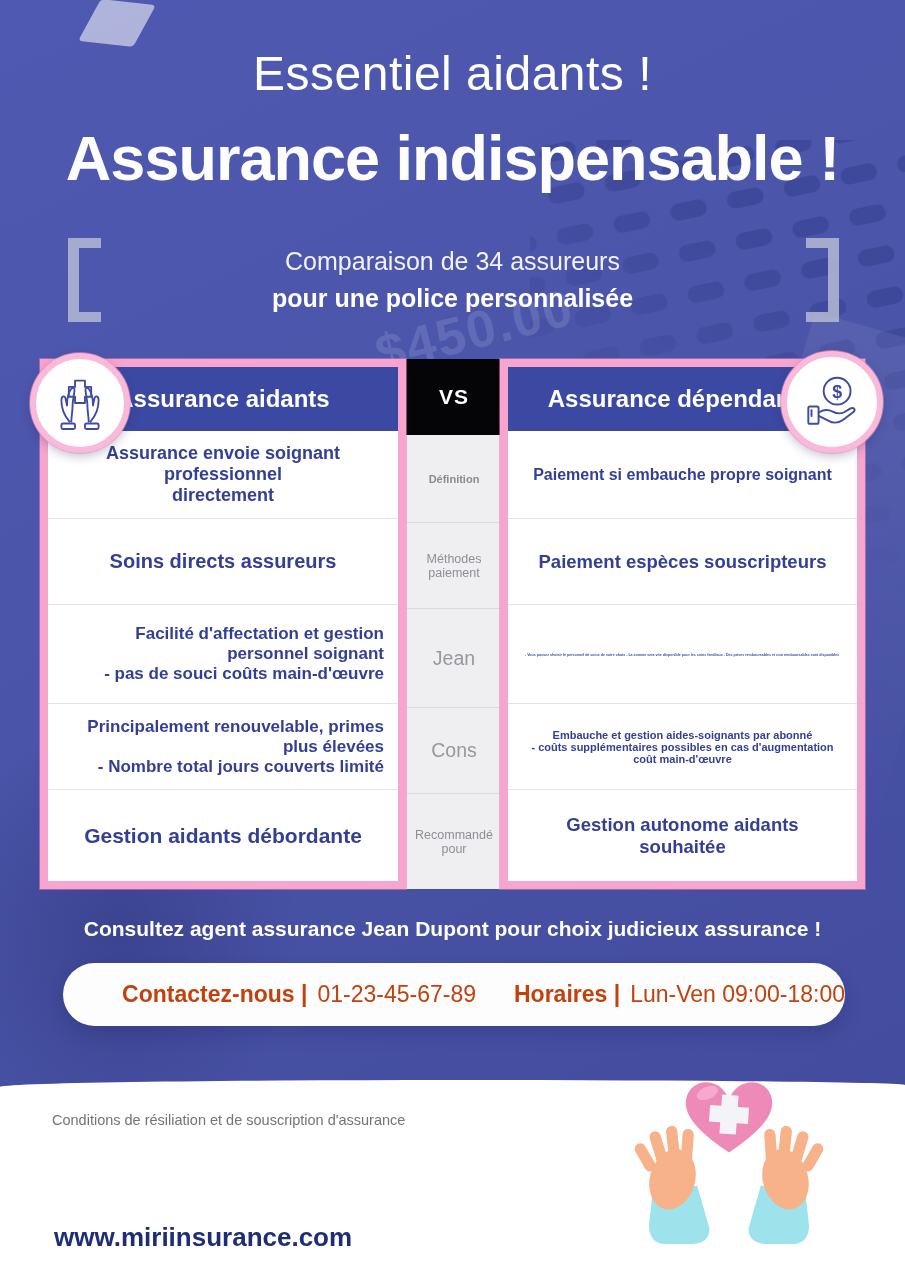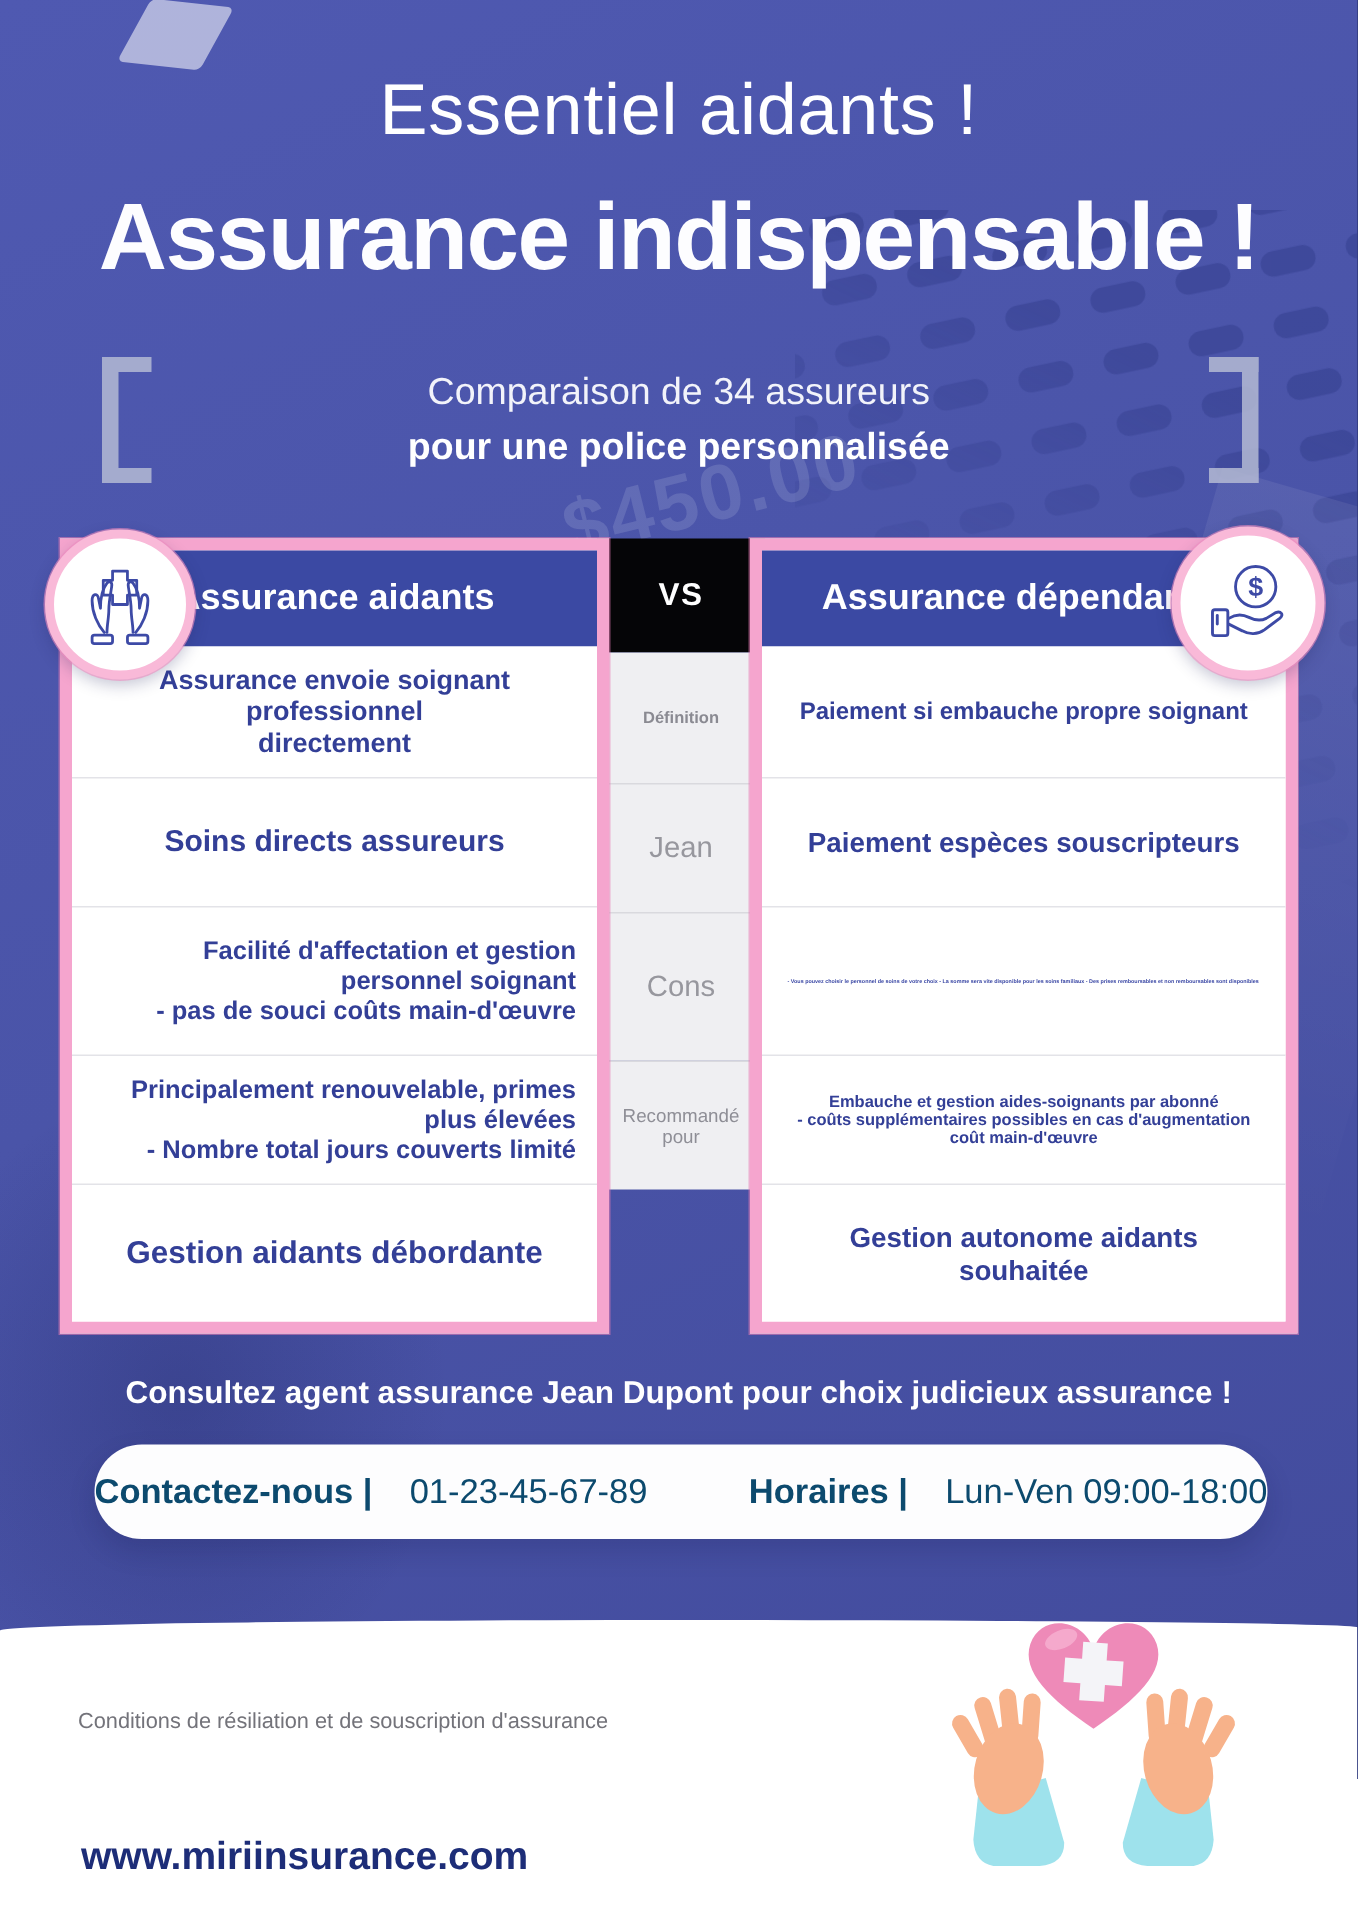--- a/index.html
+++ b/index.html
@@ -62,28 +62,28 @@
   .circle-icon{position:absolute;border-radius:50%;background:#ffffff;
     border:6px solid #f9b9d8;box-shadow:0 0 0 1px rgba(238,140,192,.6),0 4px 10px rgba(30,35,90,.25);
     display:flex;align-items:center;justify-content:center;z-index:3;}
   .ci-left{left:30px;top:353px;width:88px;height:88px;}
   .ci-right{left:781px;top:351px;width:90px;height:90px;}
   
   .advice{position:absolute;top:917px;left:0;width:100%;text-align:center;
     color:#ffffff;font-size:21px;font-weight:bold;}
   .contact-bar{position:absolute;left:63px;top:963px;width:782px;height:63px;
     background:#fdfdfe;border-radius:34px;box-shadow:0 8px 18px rgba(15,20,70,.18);
-    display:flex;align-items:center;justify-content:space-between;gap:10px;
-    color:#0c4a6e;font-size:23px;}
+    display:flex;align-items:center;justify-content:flex-end;gap:10px;
+    color:#c2410c;font-size:23px;}
   .contact-bar .b{font-weight:bold;}
   .contact-bar .gap{width:18px;}
   
   .footer{position:absolute;left:0;top:1080px;width:100%;height:200px;background:#ffffff;
     border-radius:100% 100% 0 0/14px 10px 0 0;}
-  .conditions{position:absolute;left:52px;top:1112px;color:#73737a;font-size:14.5px;margin-top:28px;}
+  .conditions{position:absolute;left:52px;top:1112px;color:#73737a;font-size:14.5px;}
   .website{position:absolute;left:54px;top:1222px;color:#1d2d78;font-size:26px;font-weight:bold;
     text-decoration:none;cursor:pointer;}
   .illustration{position:absolute;left:610px;top:1056px;width:238px;height:190px;z-index:2;}
 </style>
 </head>
 <body>
 
 <div id="canvas">
 
   <div class="keys-wrap">
@@ -104,20 +104,21 @@
   <div class="title1">Essentiel aidants !</div>
   <div class="title2">Assurance indispensable !</div>
   <div class="bracket bracket-l"></div>
   <div class="bracket bracket-r"></div>
   <div class="subtitle1">Comparaison de 34 assureurs</div>
   <div class="subtitle2">pour une police personnalisée</div>
 
   <div class="mid-col">
     <div class="vs-cell">VS</div>
     <div class="mid-cell mid-md">Définition</div>
+    <div class="mid-cell mid-sm">Méthodes paiement</div>
     <div class="mid-cell mid-lg">Jean</div>
     <div class="mid-cell mid-lg">Cons</div>
     <div class="mid-cell mid-sm">Recommandé pour</div>
   </div>
 
   <div class="side-table left-table">
     <div class="head-cell">Assurance aidants</div>
     <div class="body-cell fs18">Assurance envoie soignant professionnel
 directement</div>
     <div class="body-cell fs20">Soins directs assureurs</div>

